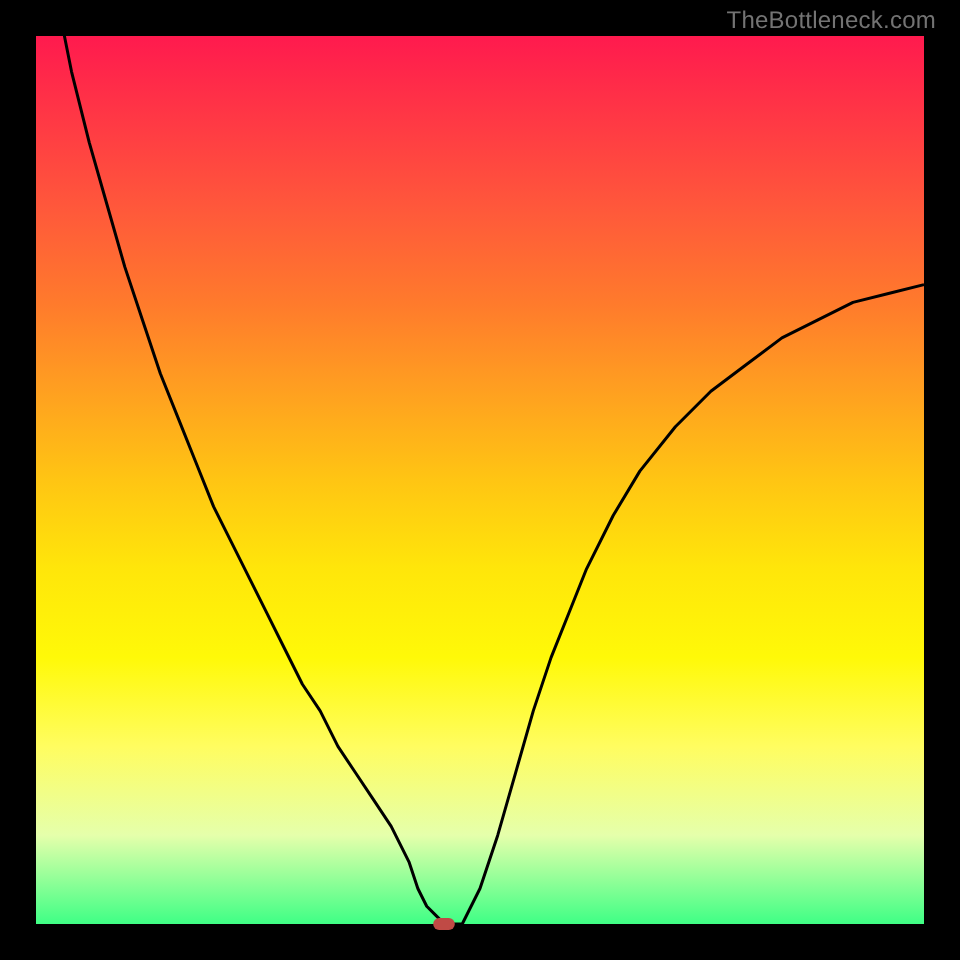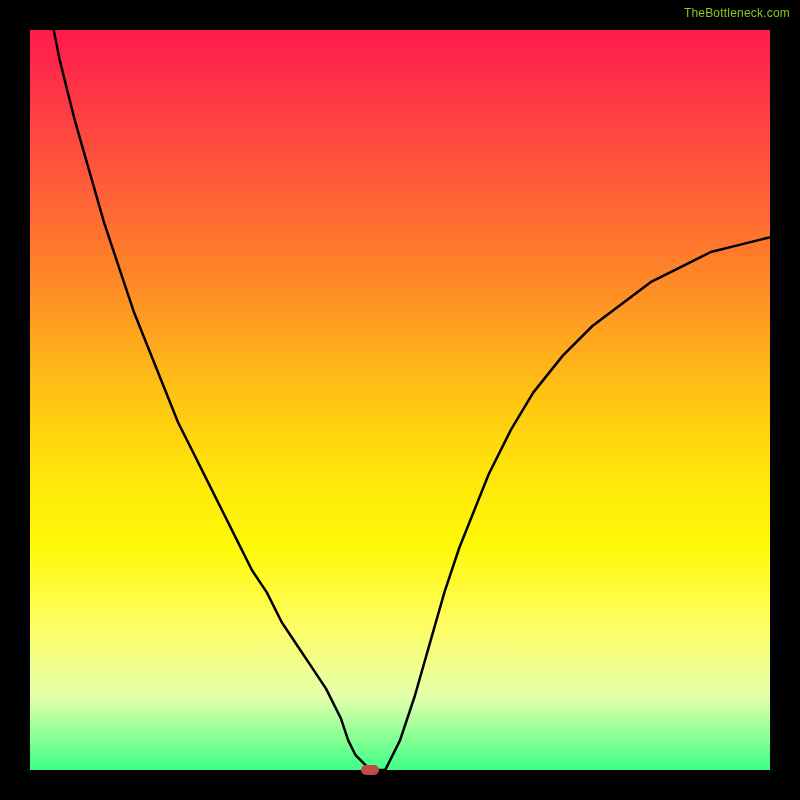--- a/index.html
+++ b/index.html
@@ -34,23 +34,23 @@
       #ffe60a 60%,
       #fff908 70%,
       #fffd60 80%,
       #e5ffab 90%,
       #3fff85 100%
     );
   }
   .watermark {
     position: absolute;
     top: 6px;
-    right: 10px;
-    color: #84cc16;
-    font-size: 12px;
+    right: 20px;
+    color: #737373;
+    font-size: 20px;
     font-weight: 500;
     letter-spacing: 0.2px;
     user-select: none;
   }
   svg.curve {
     position: absolute;
     left: 0;
     top: 0;
     width: 740px;
     height: 740px;

